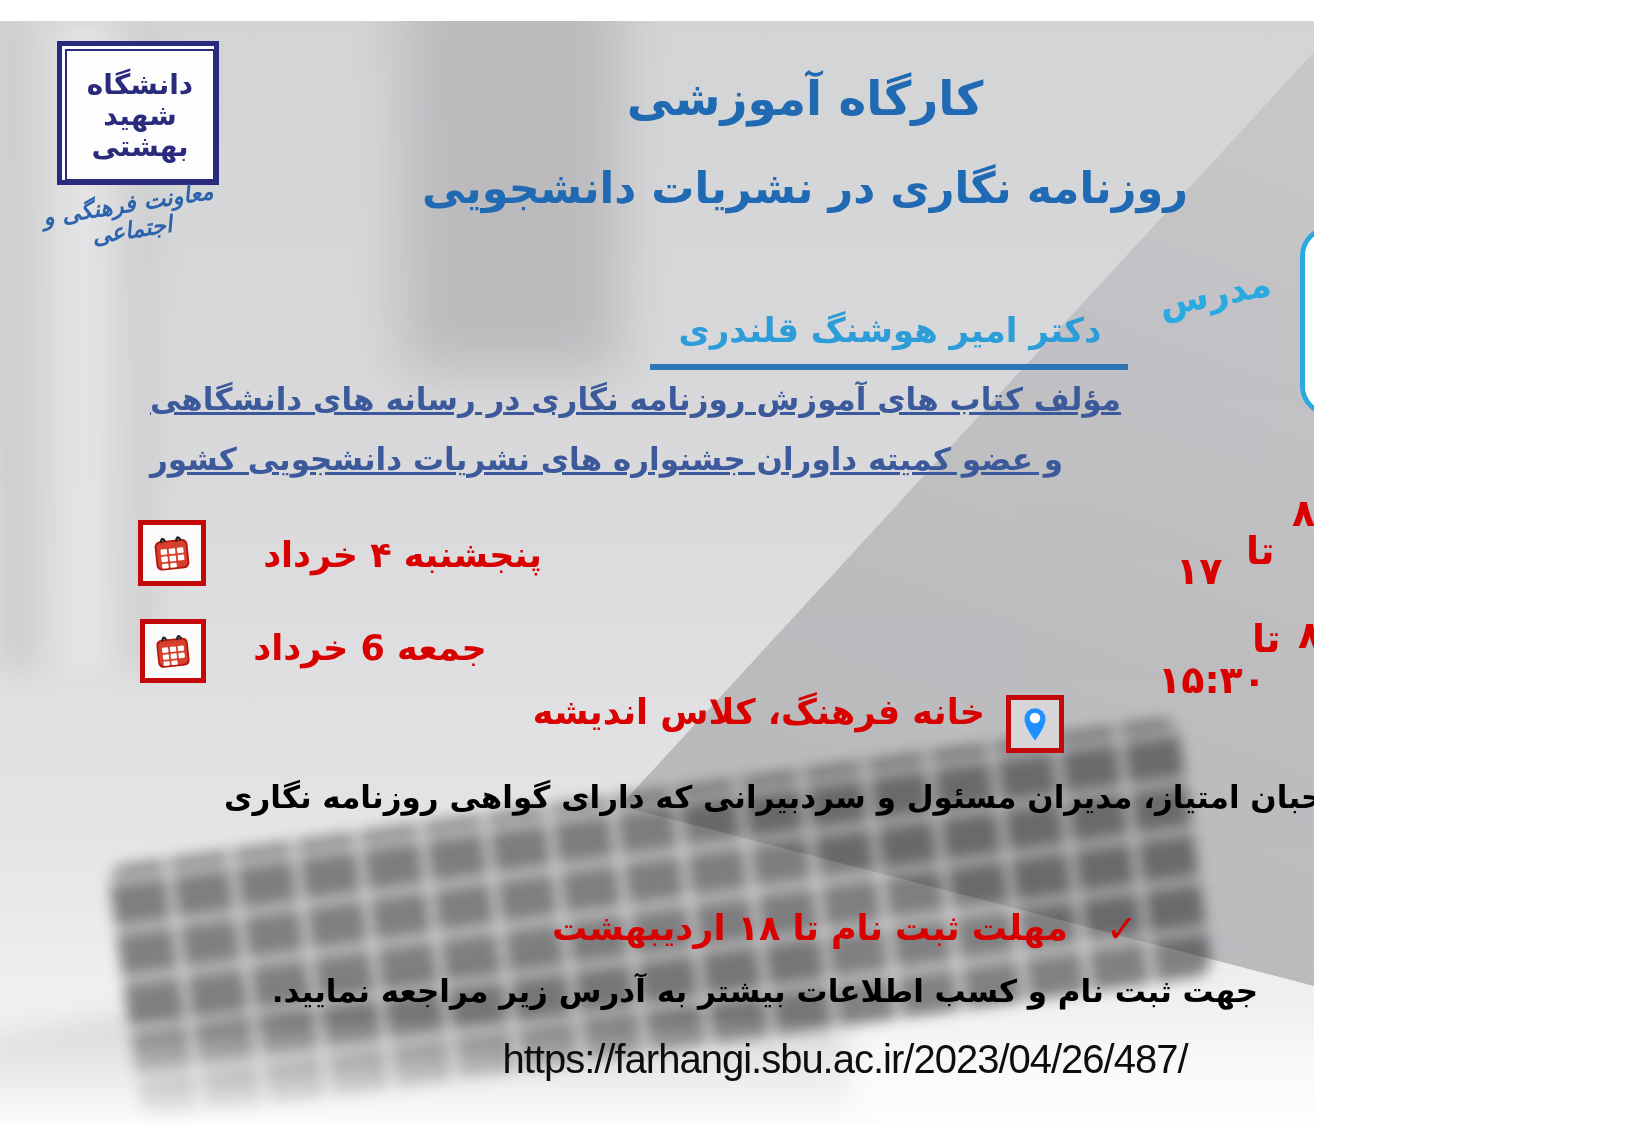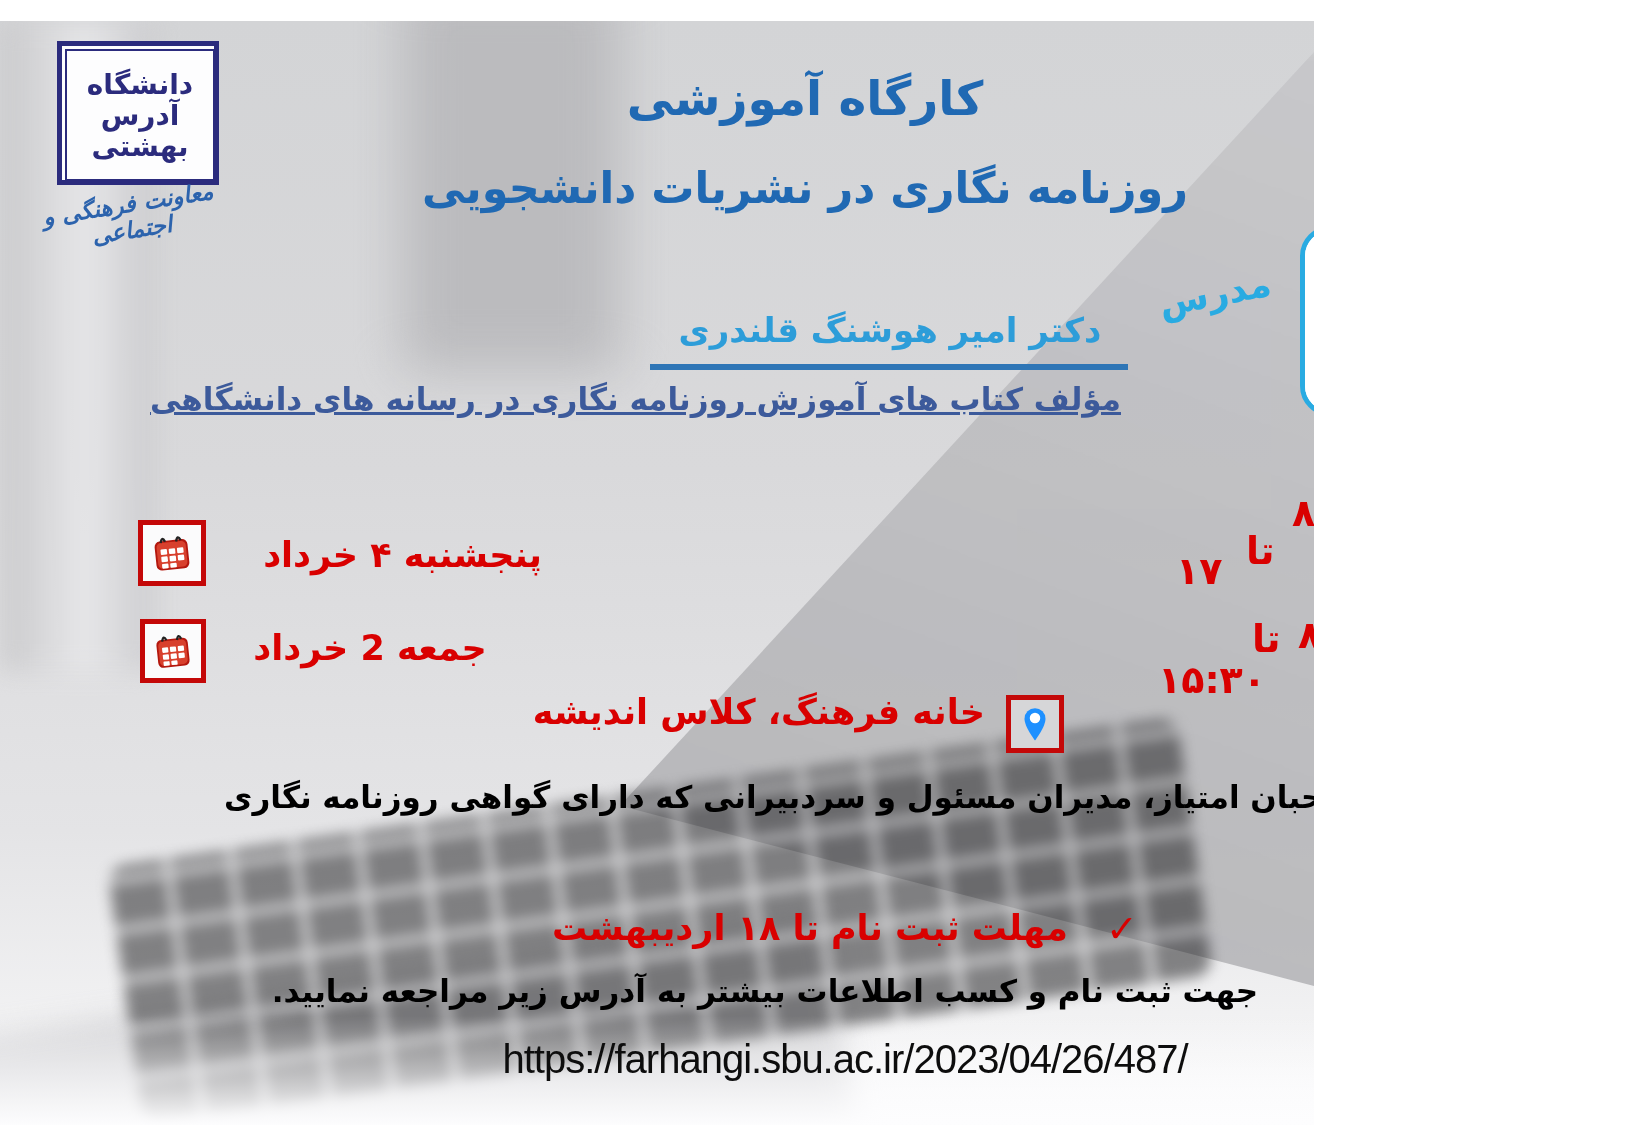--- a/index.html
+++ b/index.html
@@ -87,21 +87,21 @@
     <div class="strip" style="transform:rotate(-64deg)"></div>
     <div class="strip" style="transform:rotate(-73deg)"></div>
   </div>
   <div class="bg kb-deck"></div>
   <div class="kb"></div>
   <div class="bg bg-fade"></div>
 
   <div class="el logo-box">
     <div class="logo-inner">
       <span class="logo-line rtl">دانشگاه</span>
-      <span class="logo-line rtl">آدرس</span>
+      <span class="logo-line rtl">شهید</span>
       <span class="logo-line rtl">بهشتی</span>
     </div>
   </div>
   <div class="el dept rtl">معاونت فرهنگی و اجتماعی</div>
 
   <div class="el title1 rtl">کارگاه آموزشی</div>
   <div class="el title2 rtl">روزنامه نگاری در نشریات دانشجویی</div>
 
   <div class="el photo">
     <svg width="196" height="180" viewBox="0 0 196 180">
@@ -117,20 +117,21 @@
       <rect x="104" y="56" width="20" height="4" rx="2" fill="#4a3b30"></rect>
       <circle cx="82" cy="66" r="3.4" fill="#2e2620"></circle>
       <circle cx="114" cy="66" r="3.4" fill="#2e2620"></circle>
       <path d="M90 92 Q98 97 106 92" stroke="#8a5c4a" stroke-width="2.4" fill="none"></path>
     </svg>
   </div>
   <div class="el inst-label rtl">مدرس</div>
   <div class="el inst-name rtl">دکتر امیر هوشنگ قلندری</div>
   <div class="el name-line"></div>
   <div class="el bio bio1 rtl">مؤلف کتاب های آموزش روزنامه نگاری در رسانه های دانشگاهی</div>
+  <div class="el bio bio2 rtl">و عضو کمیته داوران جشنواره های نشریات دانشجویی کشور</div>
 
   <div class="el red time t1-start rtl">۸:۳۰</div>
   <div class="el red time t1-conn rtl">تا</div>
   <div class="el red time t1-end rtl">۱۷</div>
   <div class="el icon-frame hg1">
     <svg width="34" height="48" viewBox="0 0 40 56">
       <rect x="3" y="2" width="34" height="7" rx="2.5" fill="none" stroke="#111" stroke-width="2.6"></rect>
       <rect x="3" y="47" width="34" height="7" rx="2.5" fill="none" stroke="#111" stroke-width="2.6"></rect>
       <path d="M8 9 C8 20 16 24 20 28 C24 24 32 20 32 9 M8 47 C8 36 16 32 20 28 C24 32 32 36 32 47" fill="none" stroke="#111" stroke-width="2.6"></path>
     </svg>
@@ -180,21 +181,21 @@
             <rect x="30" y="19" width="7" height="6" rx="1"></rect>
           <rect x="12" y="27" width="7" height="6" rx="1"></rect>
             <rect x="21" y="27" width="7" height="6" rx="1"></rect>
             <rect x="30" y="27" width="7" height="6" rx="1"></rect>
           <rect x="12" y="35" width="7" height="5" rx="1"></rect>
             <rect x="21" y="35" width="7" height="5" rx="1"></rect>
         </g>
       </g>
     </svg>
   </div>
-  <div class="el red date date2 rtl">جمعه 2 خرداد</div>
+  <div class="el red date date2 rtl">جمعه 6 خرداد</div>
 
   <div class="el icon-frame pin-box">
     <svg width="30" height="38" viewBox="0 0 40 48">
       <path d="M20 46 C20 46 6 28 6 17 A14 14 0 1 1 34 17 C34 28 20 46 20 46 Z" fill="#1e90ff"></path>
       <circle cx="20" cy="16" r="7" fill="#ffffff"></circle>
     </svg>
   </div>
   <div class="el notice notice1 rtl">حضور صاحبان امتیاز، مدیران مسئول و سردبیرانی که دارای گواهی روزنامه نگاری</div>
 
   <div class="el red loc-text rtl">خانه فرهنگ، کلاس اندیشه</div>

